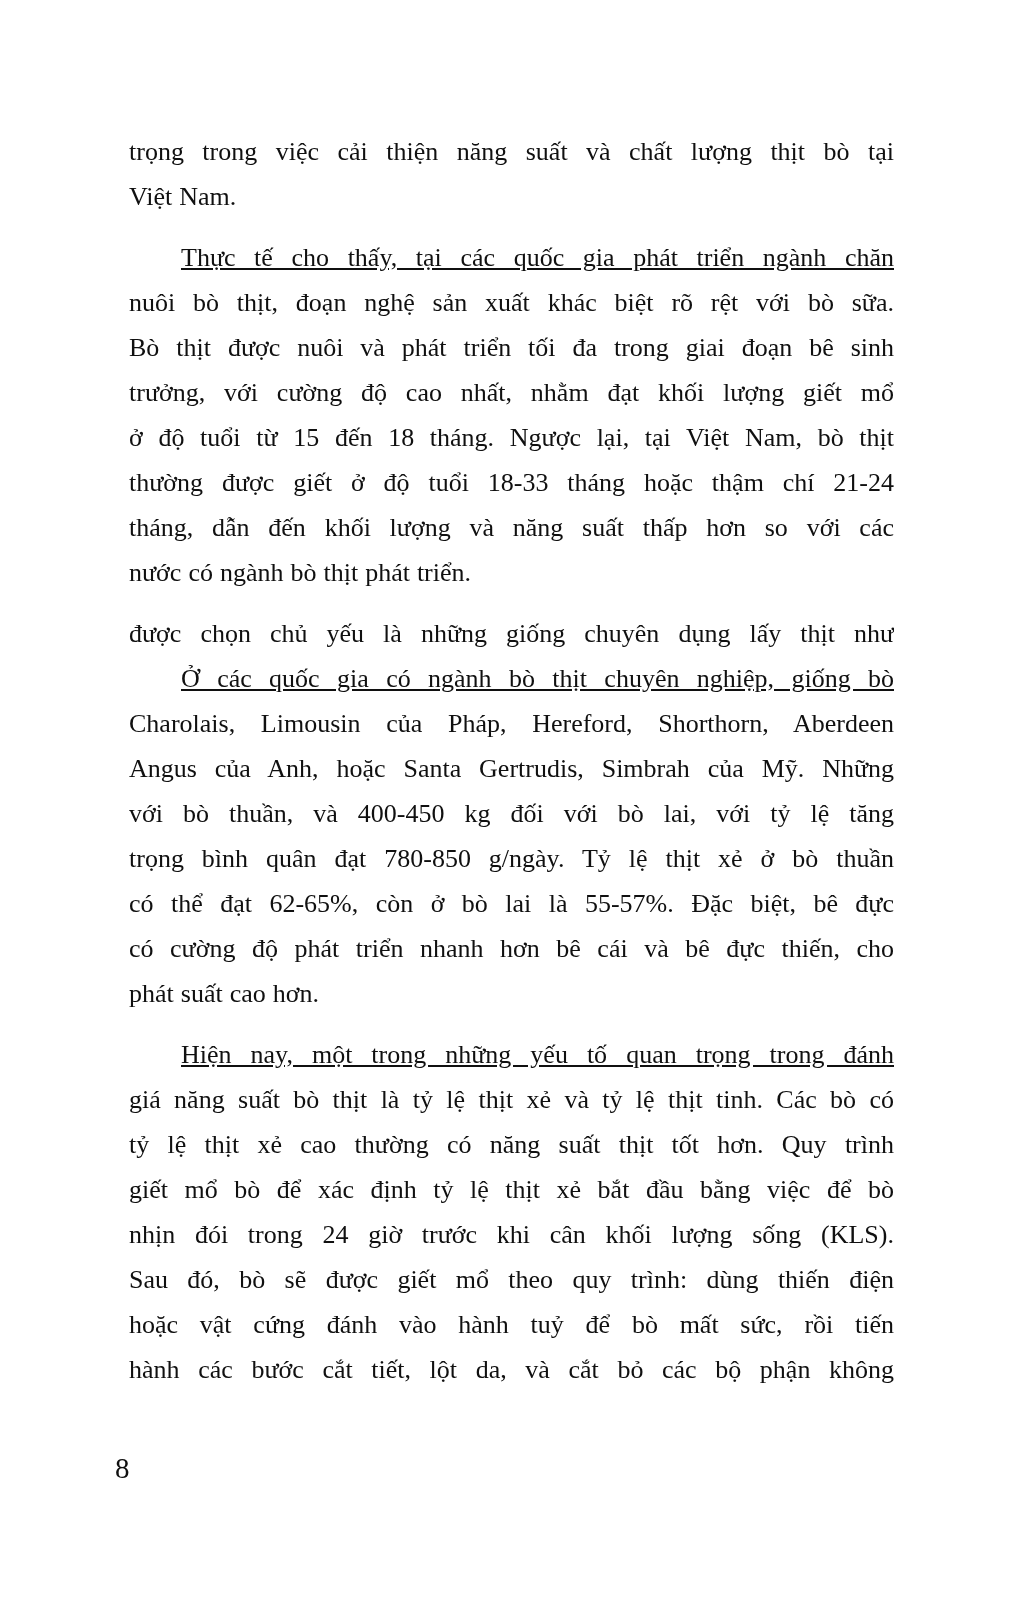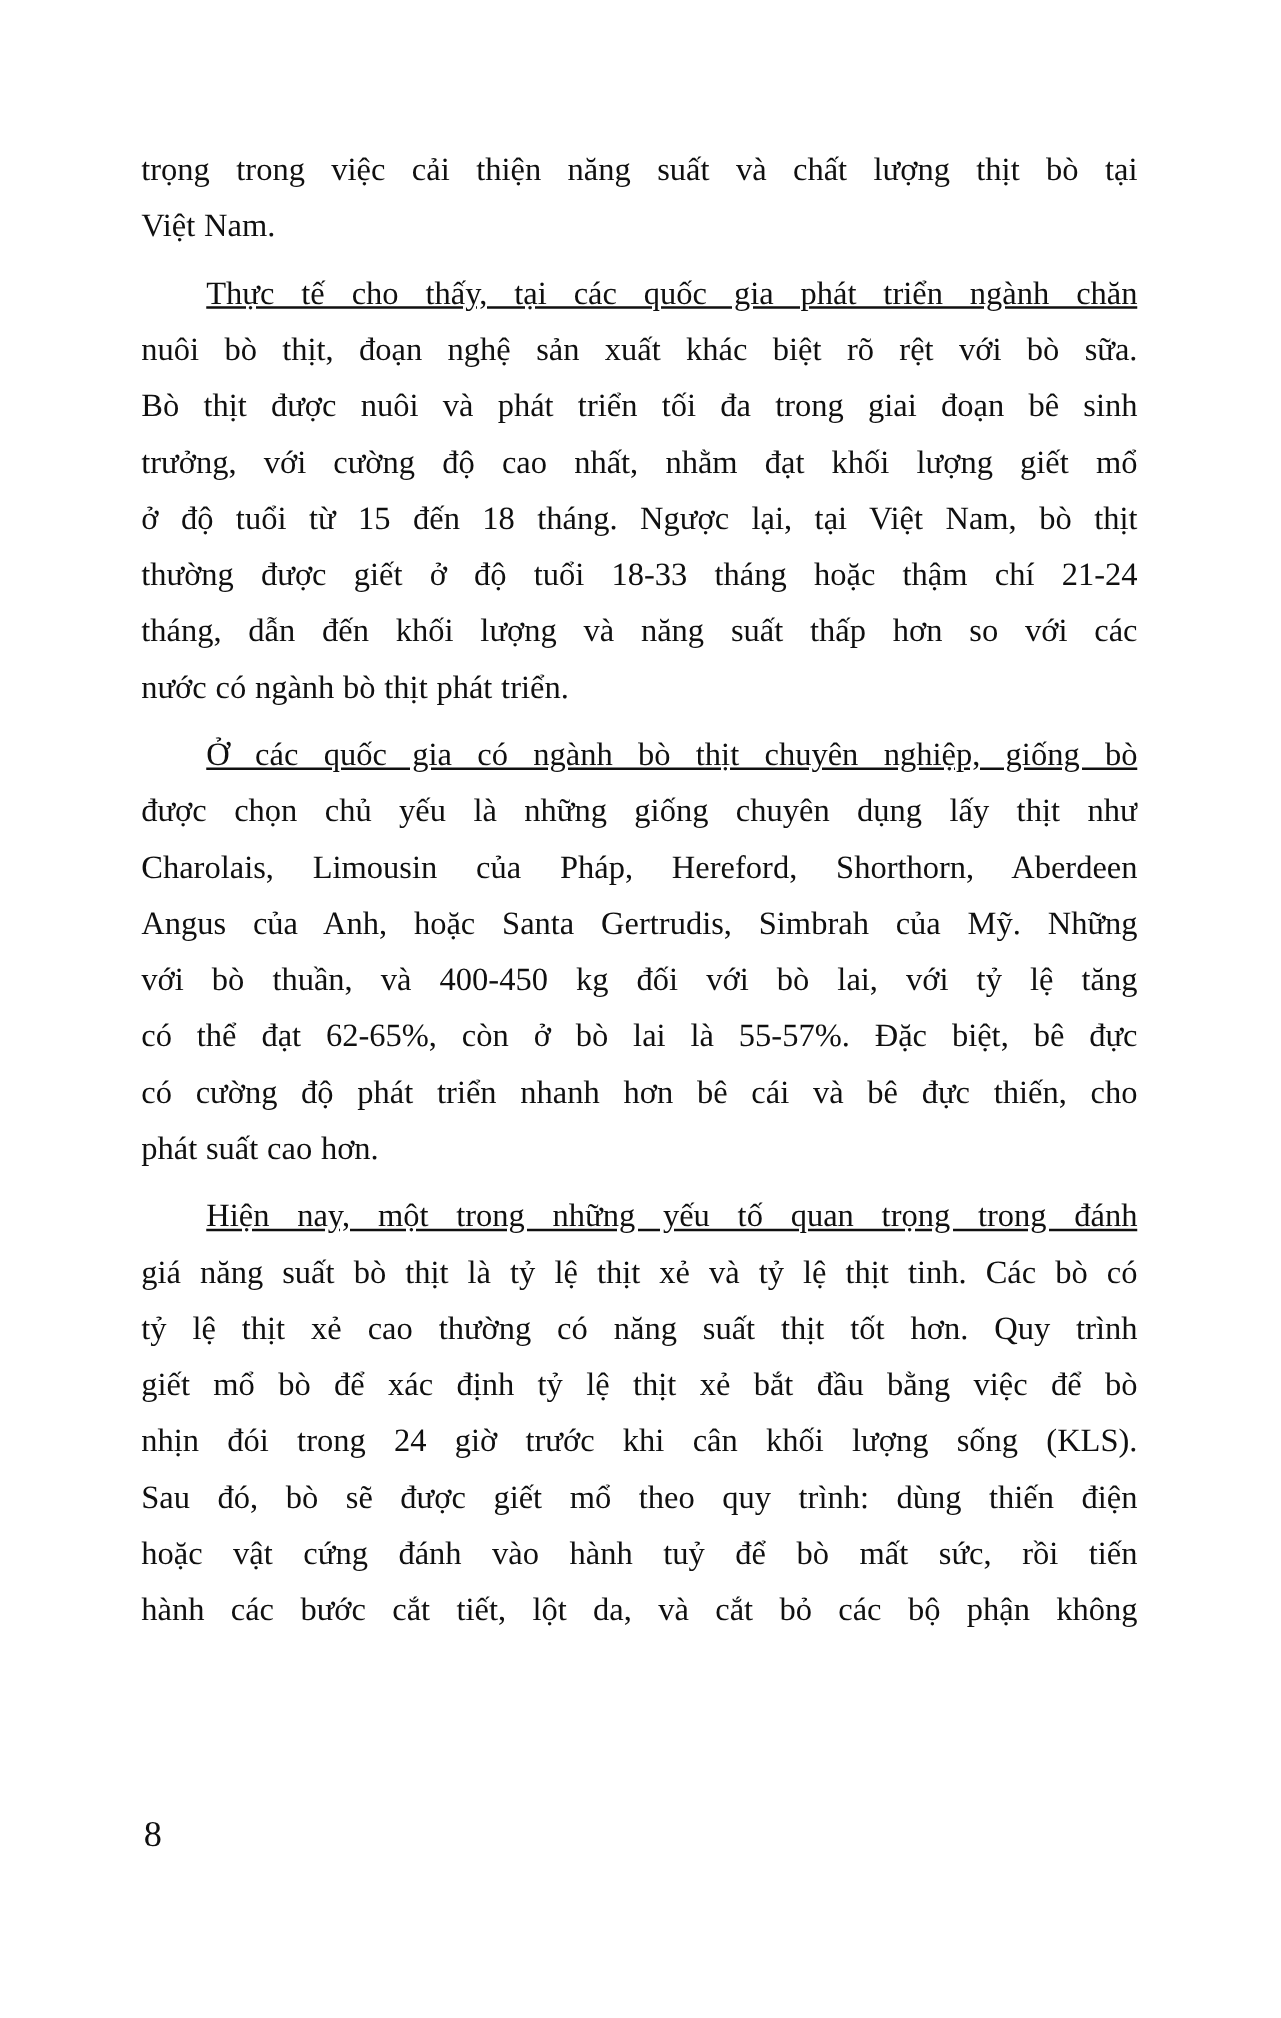--- a/index.html
+++ b/index.html
@@ -17,21 +17,21 @@
     color: #101010;
   }
   .text-block {
     position: absolute;
     left: 113px;
     top: 113px;
     width: 797px;
     font-size: 26px;
     line-height: 45px;
   }
-  .para { margin: 0; }
+  .para { margin: 16px; }
   .para + .para { margin-top: 9px; }
   .line {
     height: 45px;
     overflow: hidden;
     text-align: justify;
     text-align-last: justify;
     word-spacing: 0.5px;
   }
   .line.end {
     text-align-last: left;
@@ -66,25 +66,26 @@
       <div class="line">nuôi bò thịt, đoạn nghệ sản xuất khác biệt rõ rệt với bò sữa.</div>
       <div class="line">Bò thịt được nuôi và phát triển tối đa trong giai đoạn bê sinh</div>
       <div class="line">trưởng, với cường độ cao nhất, nhằm đạt khối lượng giết mổ</div>
       <div class="line">ở độ tuổi từ 15 đến 18 tháng. Ngược lại, tại Việt Nam, bò thịt</div>
       <div class="line">thường được giết ở độ tuổi 18-33 tháng hoặc thậm chí 21-24</div>
       <div class="line">tháng, dẫn đến khối lượng và năng suất thấp hơn so với các</div>
       <div class="line end">nước có ngành bò thịt phát triển.</div>
     </div>
 
     <div class="para">
+      <div class="line">được chọn chủ yếu là những giống chuyên dụng lấy thịt như</div>
       <div class="line indent">Ở các quốc gia có ngành bò thịt chuyên nghiệp, giống bò</div>
-      <div class="line">được chọn chủ yếu là những giống chuyên dụng lấy thịt như</div>
       <div class="line">Charolais, Limousin của Pháp, Hereford, Shorthorn, Aberdeen</div>
       <div class="line">Angus của Anh, hoặc Santa Gertrudis, Simbrah của Mỹ. Những</div>
       <div class="line">với bò thuần, và 400-450 kg đối với bò lai, với tỷ lệ tăng</div>
+      <div class="line">trọng bình quân đạt 780-850 g/ngày. Tỷ lệ thịt xẻ ở bò thuần</div>
       <div class="line">có thể đạt 62-65%, còn ở bò lai là 55-57%. Đặc biệt, bê đực</div>
       <div class="line">có cường độ phát triển nhanh hơn bê cái và bê đực thiến, cho</div>
       <div class="line end">phát suất cao hơn.</div>
     </div>
 
     <div class="para">
       <div class="line indent">Hiện nay, một trong những yếu tố quan trọng trong đánh</div>
       <div class="line">giá năng suất bò thịt là tỷ lệ thịt xẻ và tỷ lệ thịt tinh. Các bò có</div>
       <div class="line">tỷ lệ thịt xẻ cao thường có năng suất thịt tốt hơn. Quy trình</div>
       <div class="line">giết mổ bò để xác định tỷ lệ thịt xẻ bắt đầu bằng việc để bò</div>

